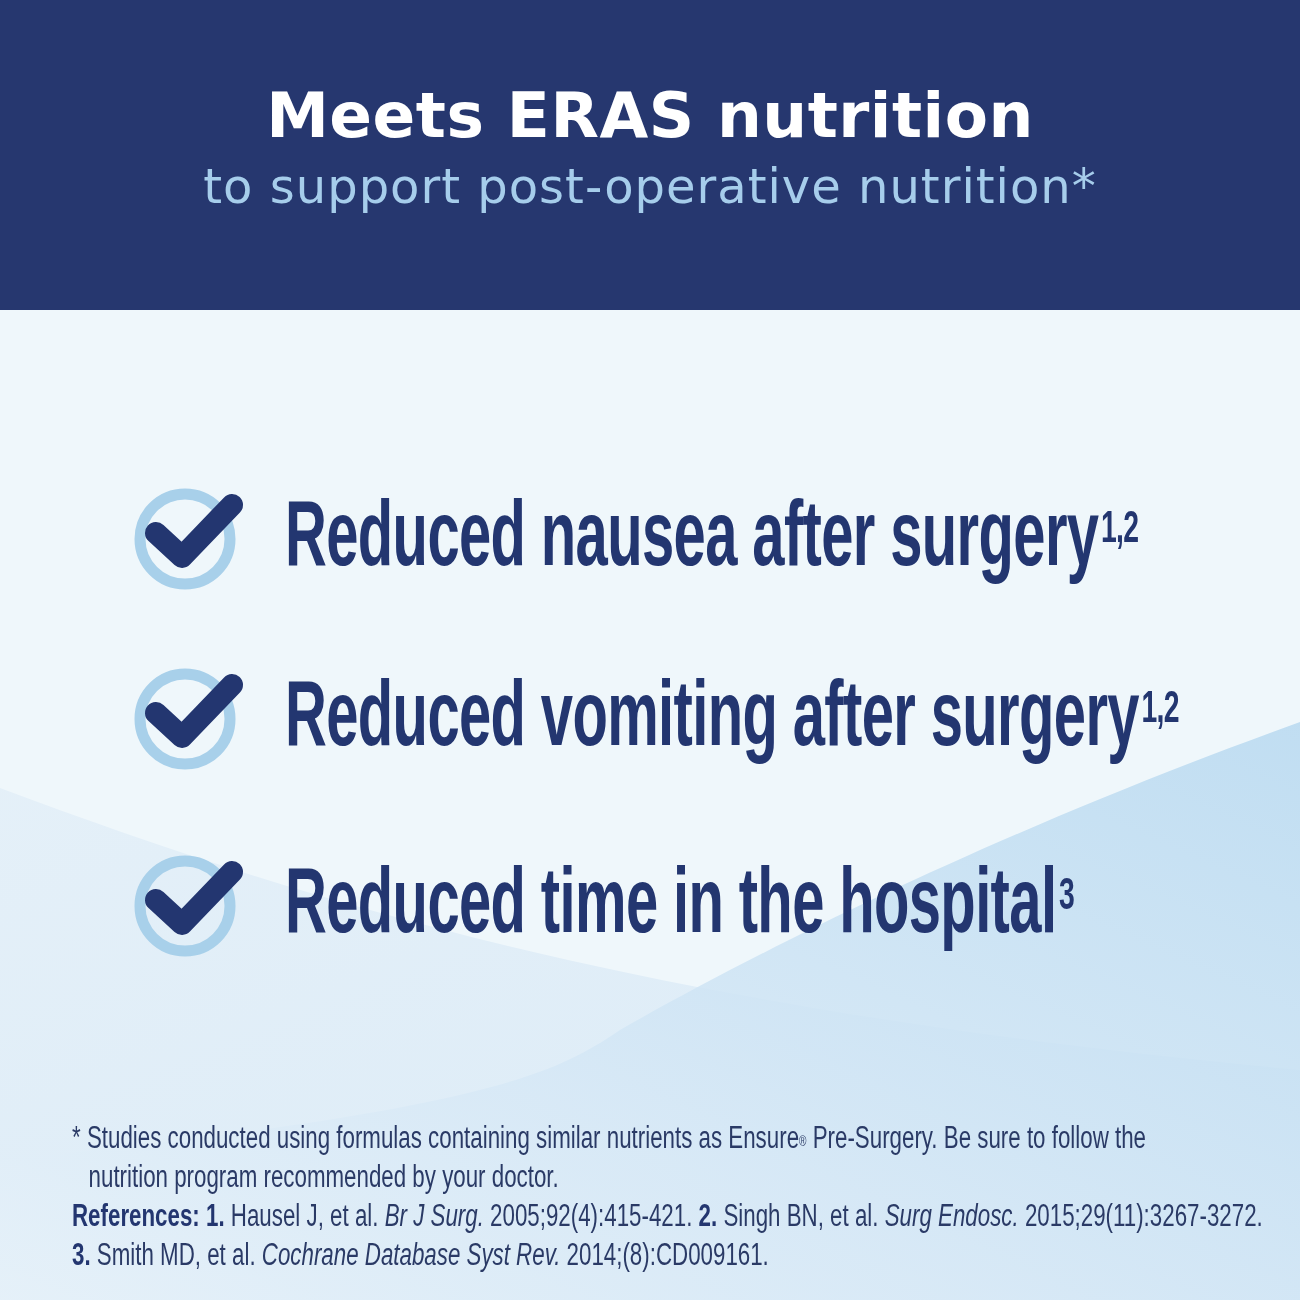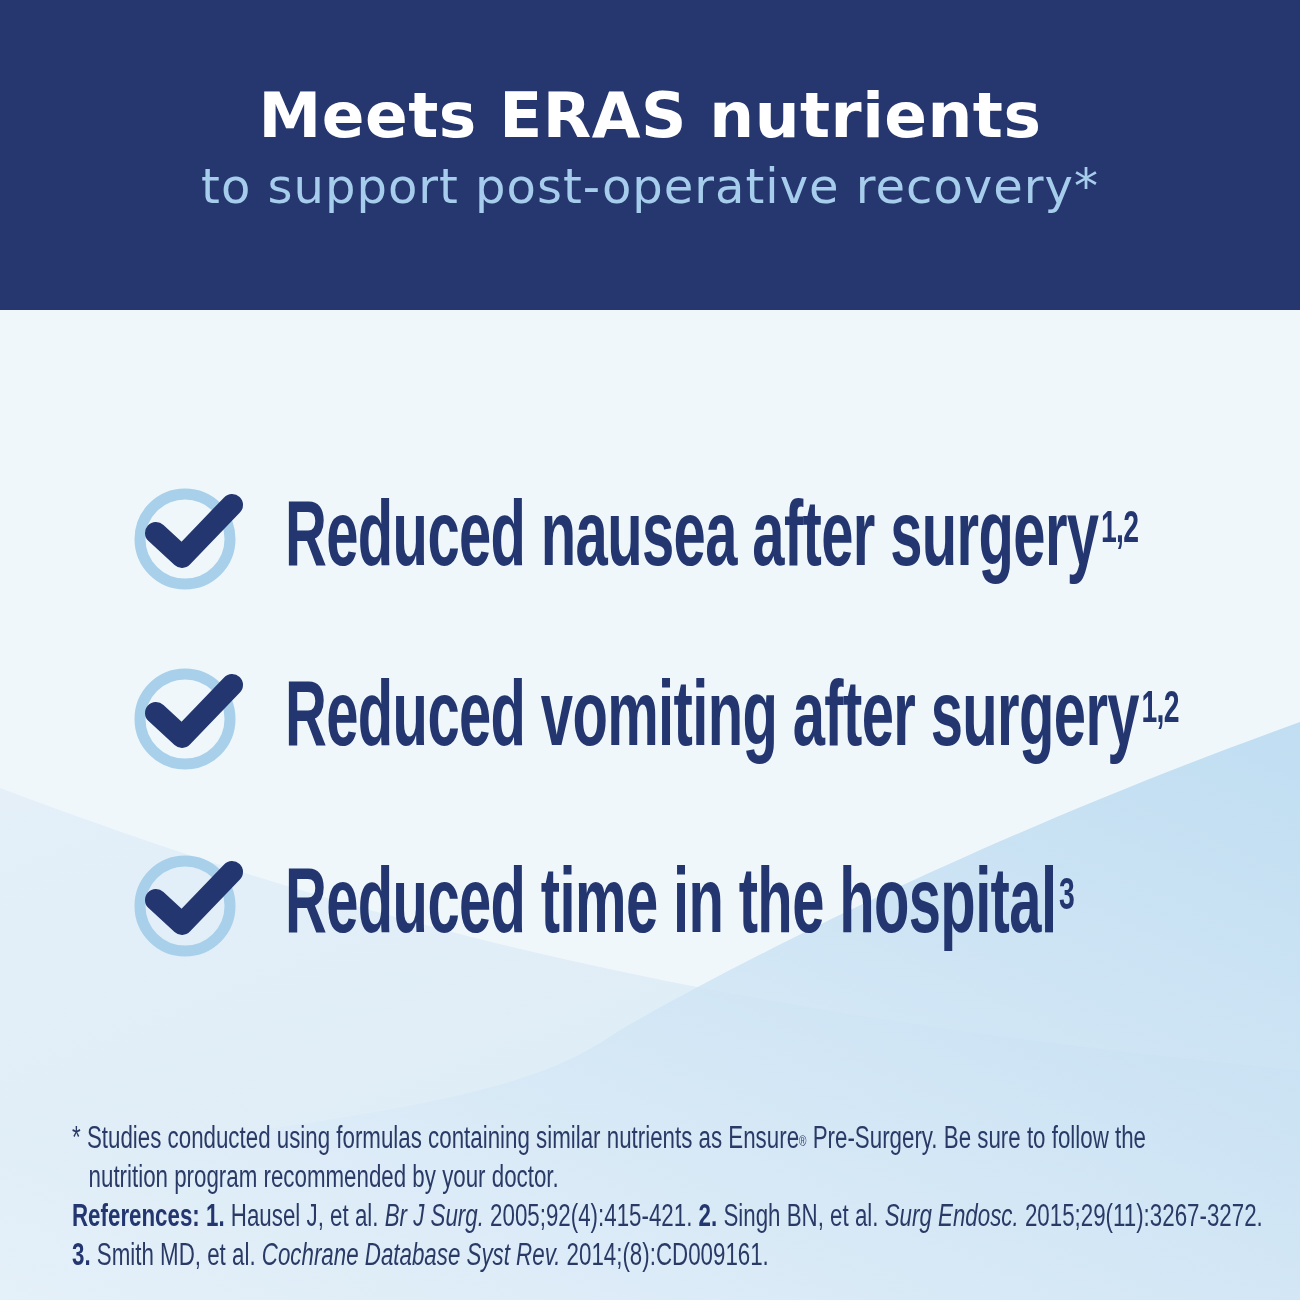--- a/index.html
+++ b/index.html
@@ -16,22 +16,22 @@
   .fline { white-space:nowrap; font-size:31px; line-height:39px; transform:scaleX(0.72); transform-origin:left top; height:39px; }
   .fline sup { font-size:14px; vertical-align:top; position:relative; top:4px; }
   .indent { padding-left:23px; }
   .b { font-weight:bold; color:#233670; }
   .i { font-style:italic; }
 </style>
 </head>
 <body>
 
 <div class="header">
-  <div class="title">Meets ERAS nutrients</div>
-  <div class="subtitle">to support post-operative recovery*</div>
+  <div class="title">Meets ERAS nutrition</div>
+  <div class="subtitle">to support post-operative nutrition*</div>
 </div>
 
 <svg class="bg" viewBox="0 0 1300 990" width="1300" height="990">
   <defs>
     <linearGradient id="g1" x1="0" y1="0" x2="1" y2="1">
       <stop offset="0" stop-color="#e3eff8"></stop>
       <stop offset="1" stop-color="#d8e9f6"></stop>
     </linearGradient>
     <linearGradient id="g2" x1="1" y1="0" x2="0" y2="1">
       <stop offset="0" stop-color="#b8d9f0"></stop>

